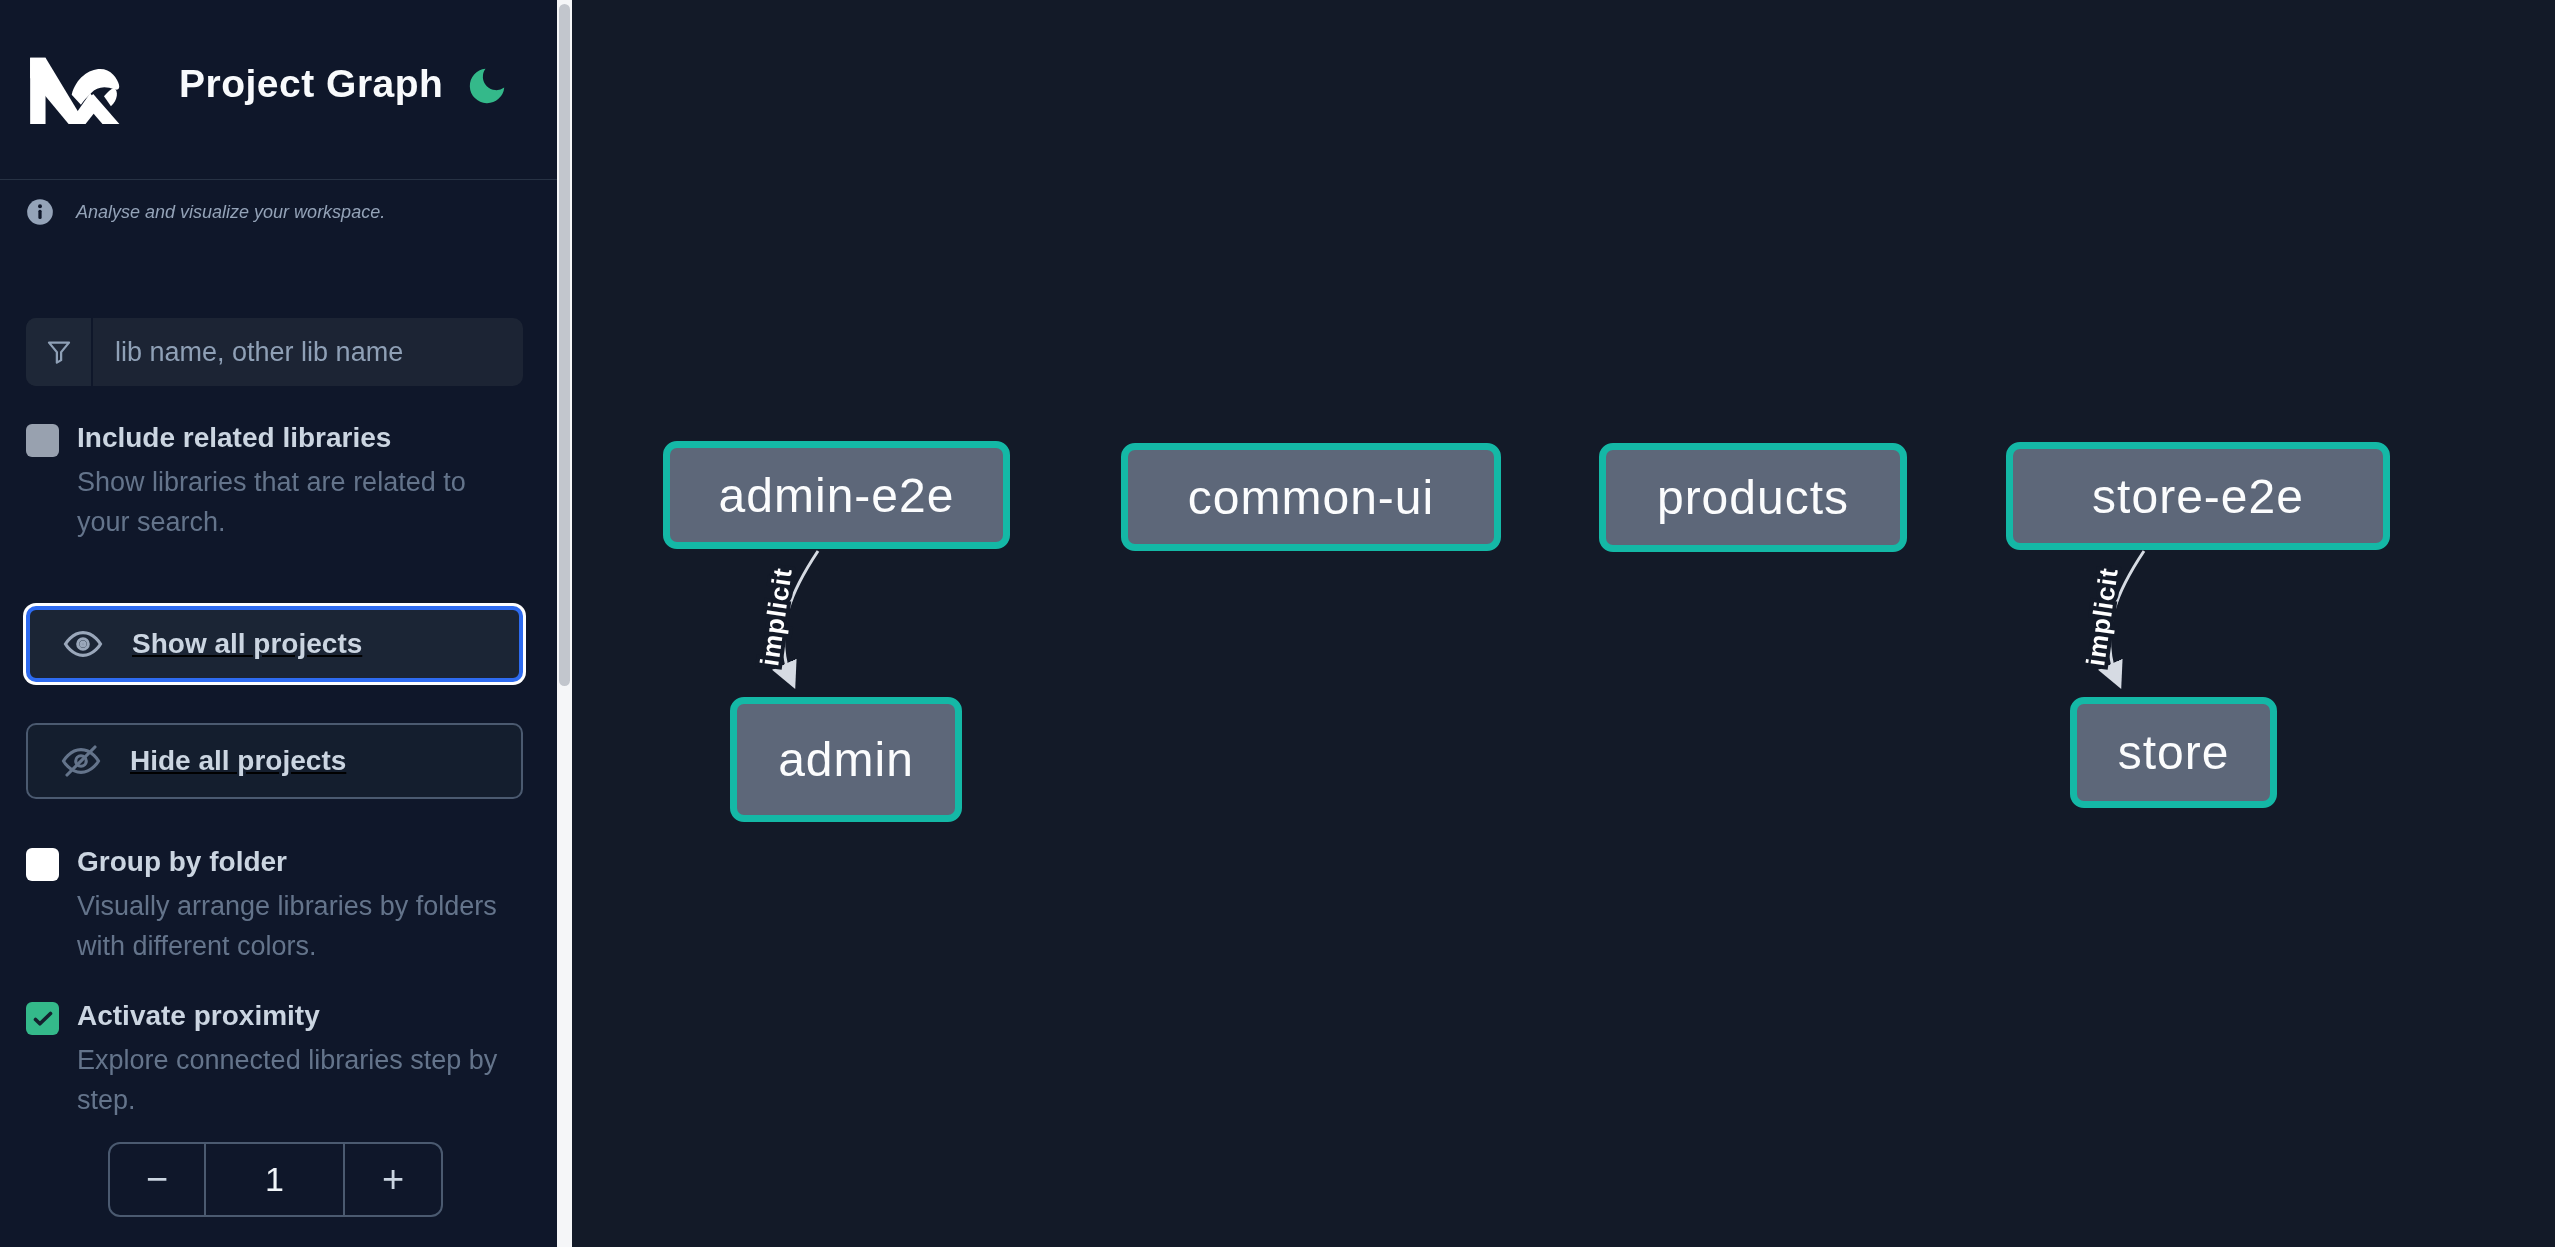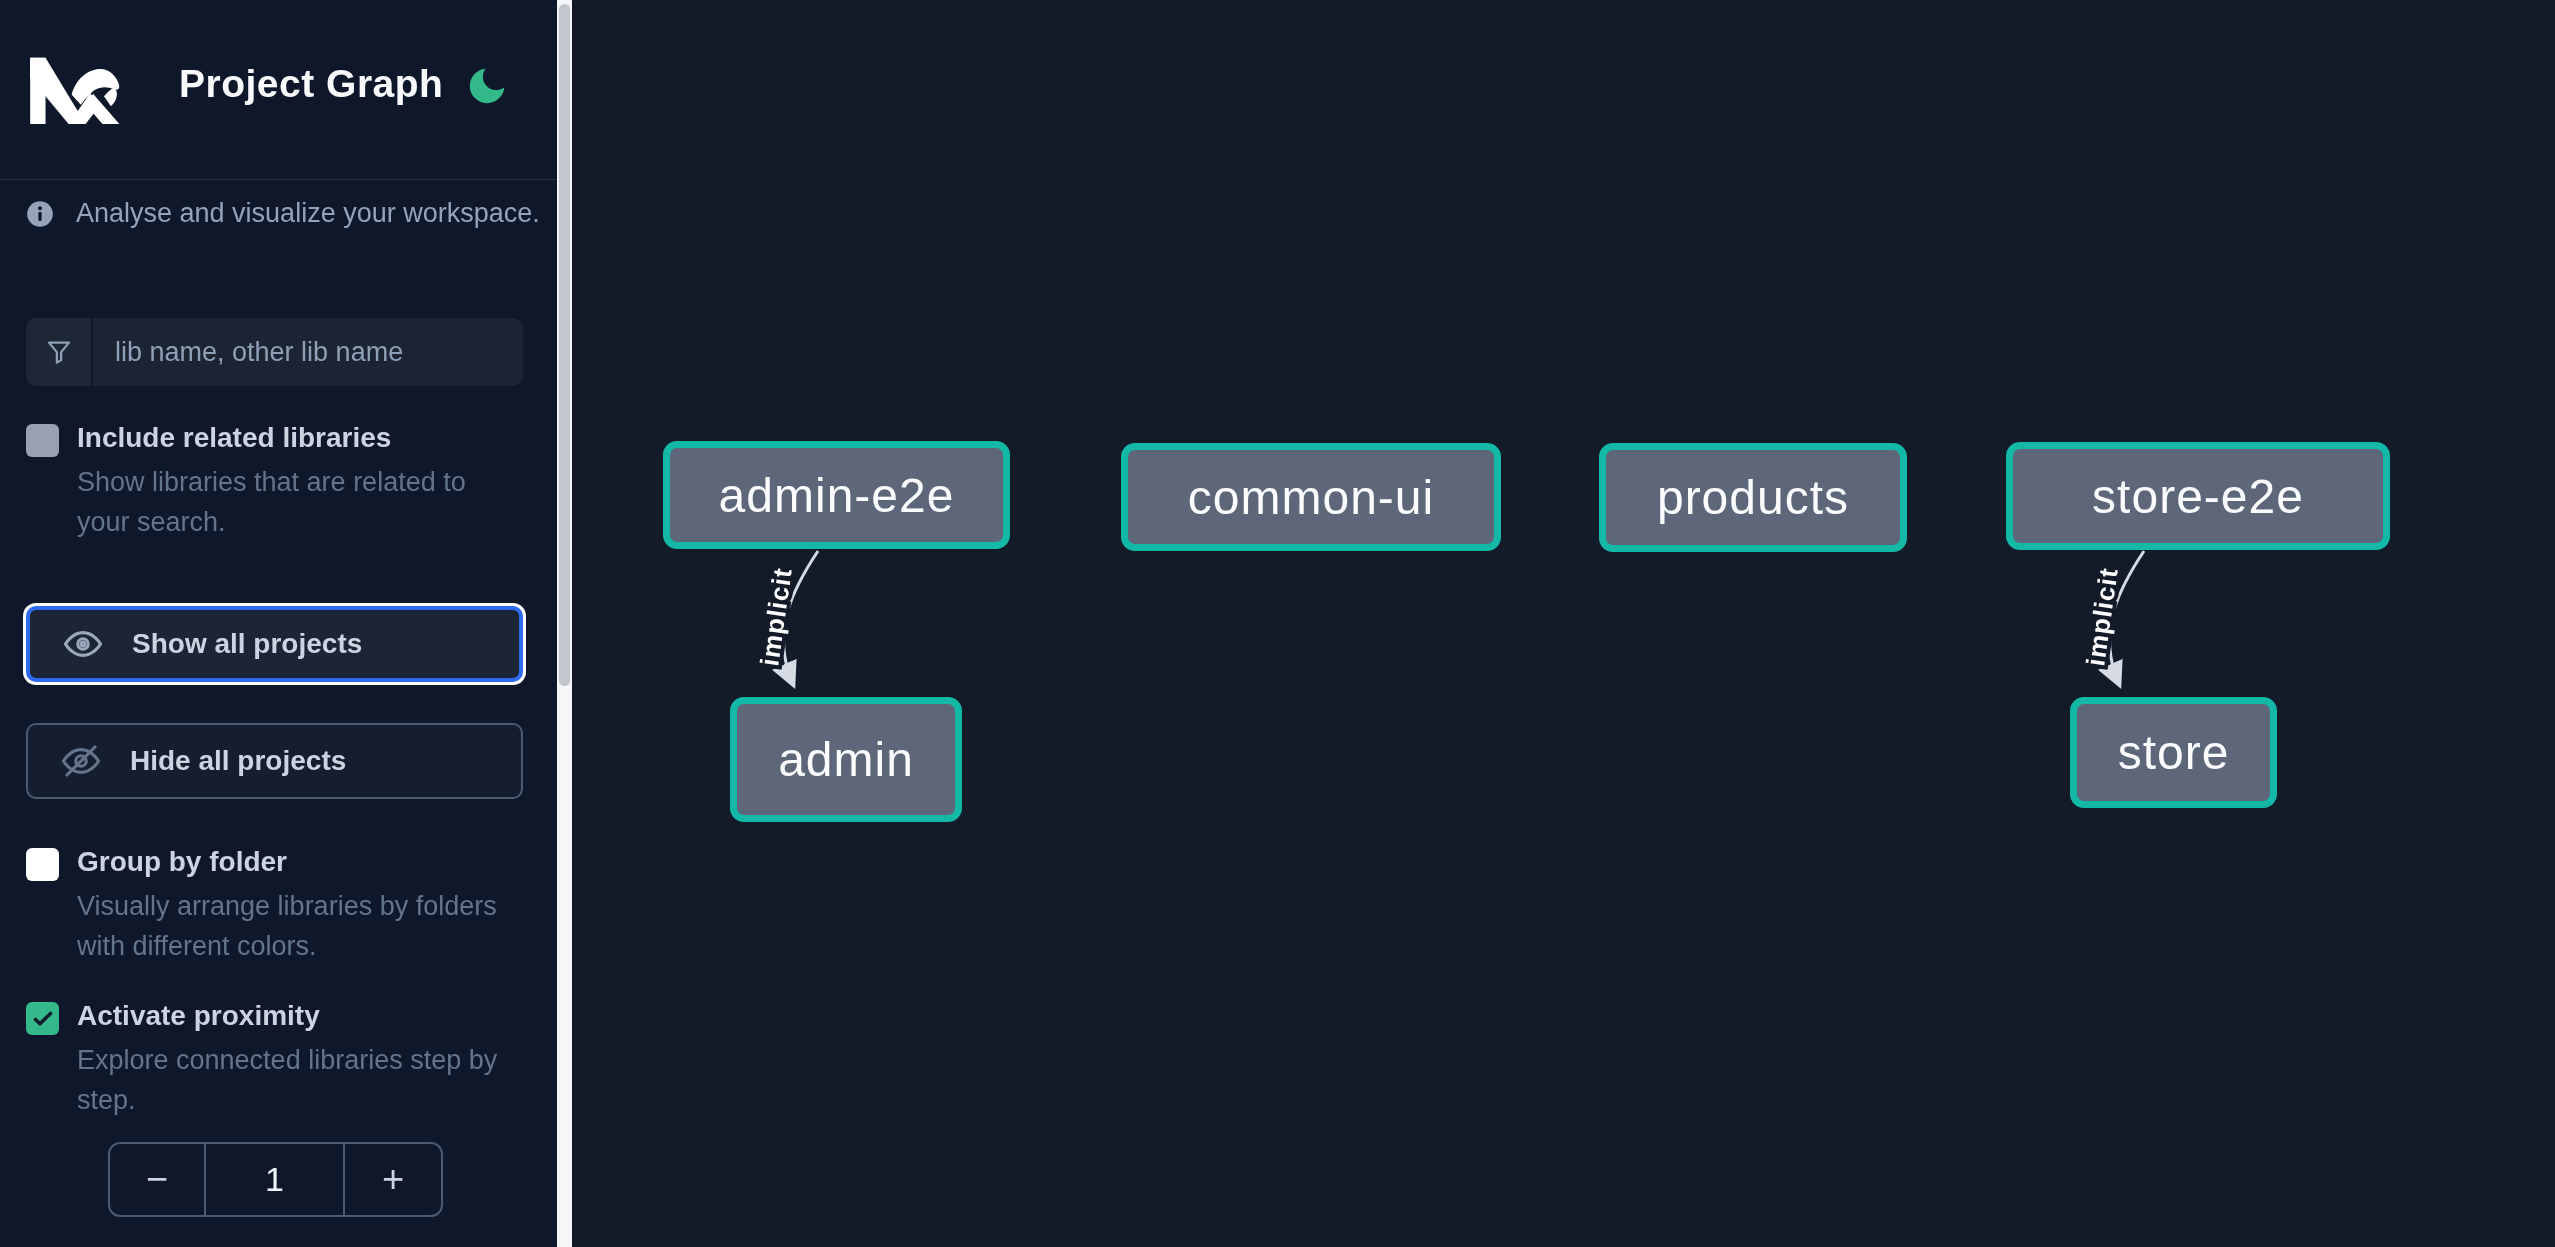--- a/index.html
+++ b/index.html
@@ -13,21 +13,21 @@
   .logo { position:absolute; left:24px; top:44px; width:100px; height:86px; }
   .page-title { position:absolute; left:179px; top:62px; font-size:39px;
     font-weight:600; color:#f8fafc; letter-spacing:.5px; }
   .theme-toggle { position:absolute; left:458px; top:58px; width:58px; height:58px;
     background:none; border:none; cursor:pointer; }
   .header-divider { position:absolute; left:0; top:179px; width:557px; height:1px;
     background:#273244; }
 
   .tagline-row { position:absolute; left:26px; top:198px; display:flex;
     align-items:center; gap:22px; }
-  .tagline-row .txt { font-size:27px; color:#94a3b8; }
+  .tagline-row .txt { font-size:18px; color:#94a3b8;font-style:italic; }
 
   .search-box { position:absolute; left:26px; top:318px; width:497px; height:68px;
     background:#1c2434; border-radius:10px; display:flex; align-items:stretch;
     overflow:hidden; }
   .search-box .icon-cell { width:67px; display:flex; align-items:center;
     justify-content:center; border-right:2px solid #0f172a; background:#1e2737; }
   .search-box input { flex:1; background:transparent; border:none; outline:none;
     color:#e2e8f0; font-size:27px; padding:0 22px;
     font-family:"Liberation Sans", sans-serif; }
   .search-box input::placeholder { color:#8fa0b6; }
@@ -38,21 +38,21 @@
   .cbx.gray { background:#98a1af; }
   .cbx.white { background:#ffffff; }
   .cbx.green { background:#34b98a; display:flex; align-items:center;
     justify-content:center; }
   .toggle .t-label { font-size:28px; font-weight:700; color:#cbd5e1;
     margin-bottom:8px; }
   .toggle .t-desc { font-size:27px; color:#64748b; line-height:40px; width:432px; }
 
   .side-btn { position:absolute; left:26px; width:497px; height:76px;
     border-radius:10px; display:flex; align-items:center; gap:28px;
-    padding:0 32px; cursor:pointer; font-family:"Liberation Sans", sans-serif; }
+    padding:0 32px; cursor:pointer; font-family:"Liberation Sans", sans-serif;text-decoration:underline; }
   .side-btn .lbl { font-size:28px; font-weight:700; color:#cbd5e1; }
   .btn-show { top:606px; background:#1b2535; border:4px solid #2e6bf0;
     box-shadow:0 0 0 3px #ffffff; }
   .btn-hide { top:707px; background:#141e2e; border:2px solid #4b5a70;margin-top:16px; }
 
   .stepper { position:absolute; left:108px; top:1142px; width:335px; height:75px;
     border:2px solid #4b5a70; border-radius:12px; display:flex;
     align-items:stretch; overflow:hidden; }
   .stepper button { background:transparent; border:none; color:#cbd5e1;
     font-size:38px; cursor:pointer; font-family:"Liberation Sans", sans-serif; }

